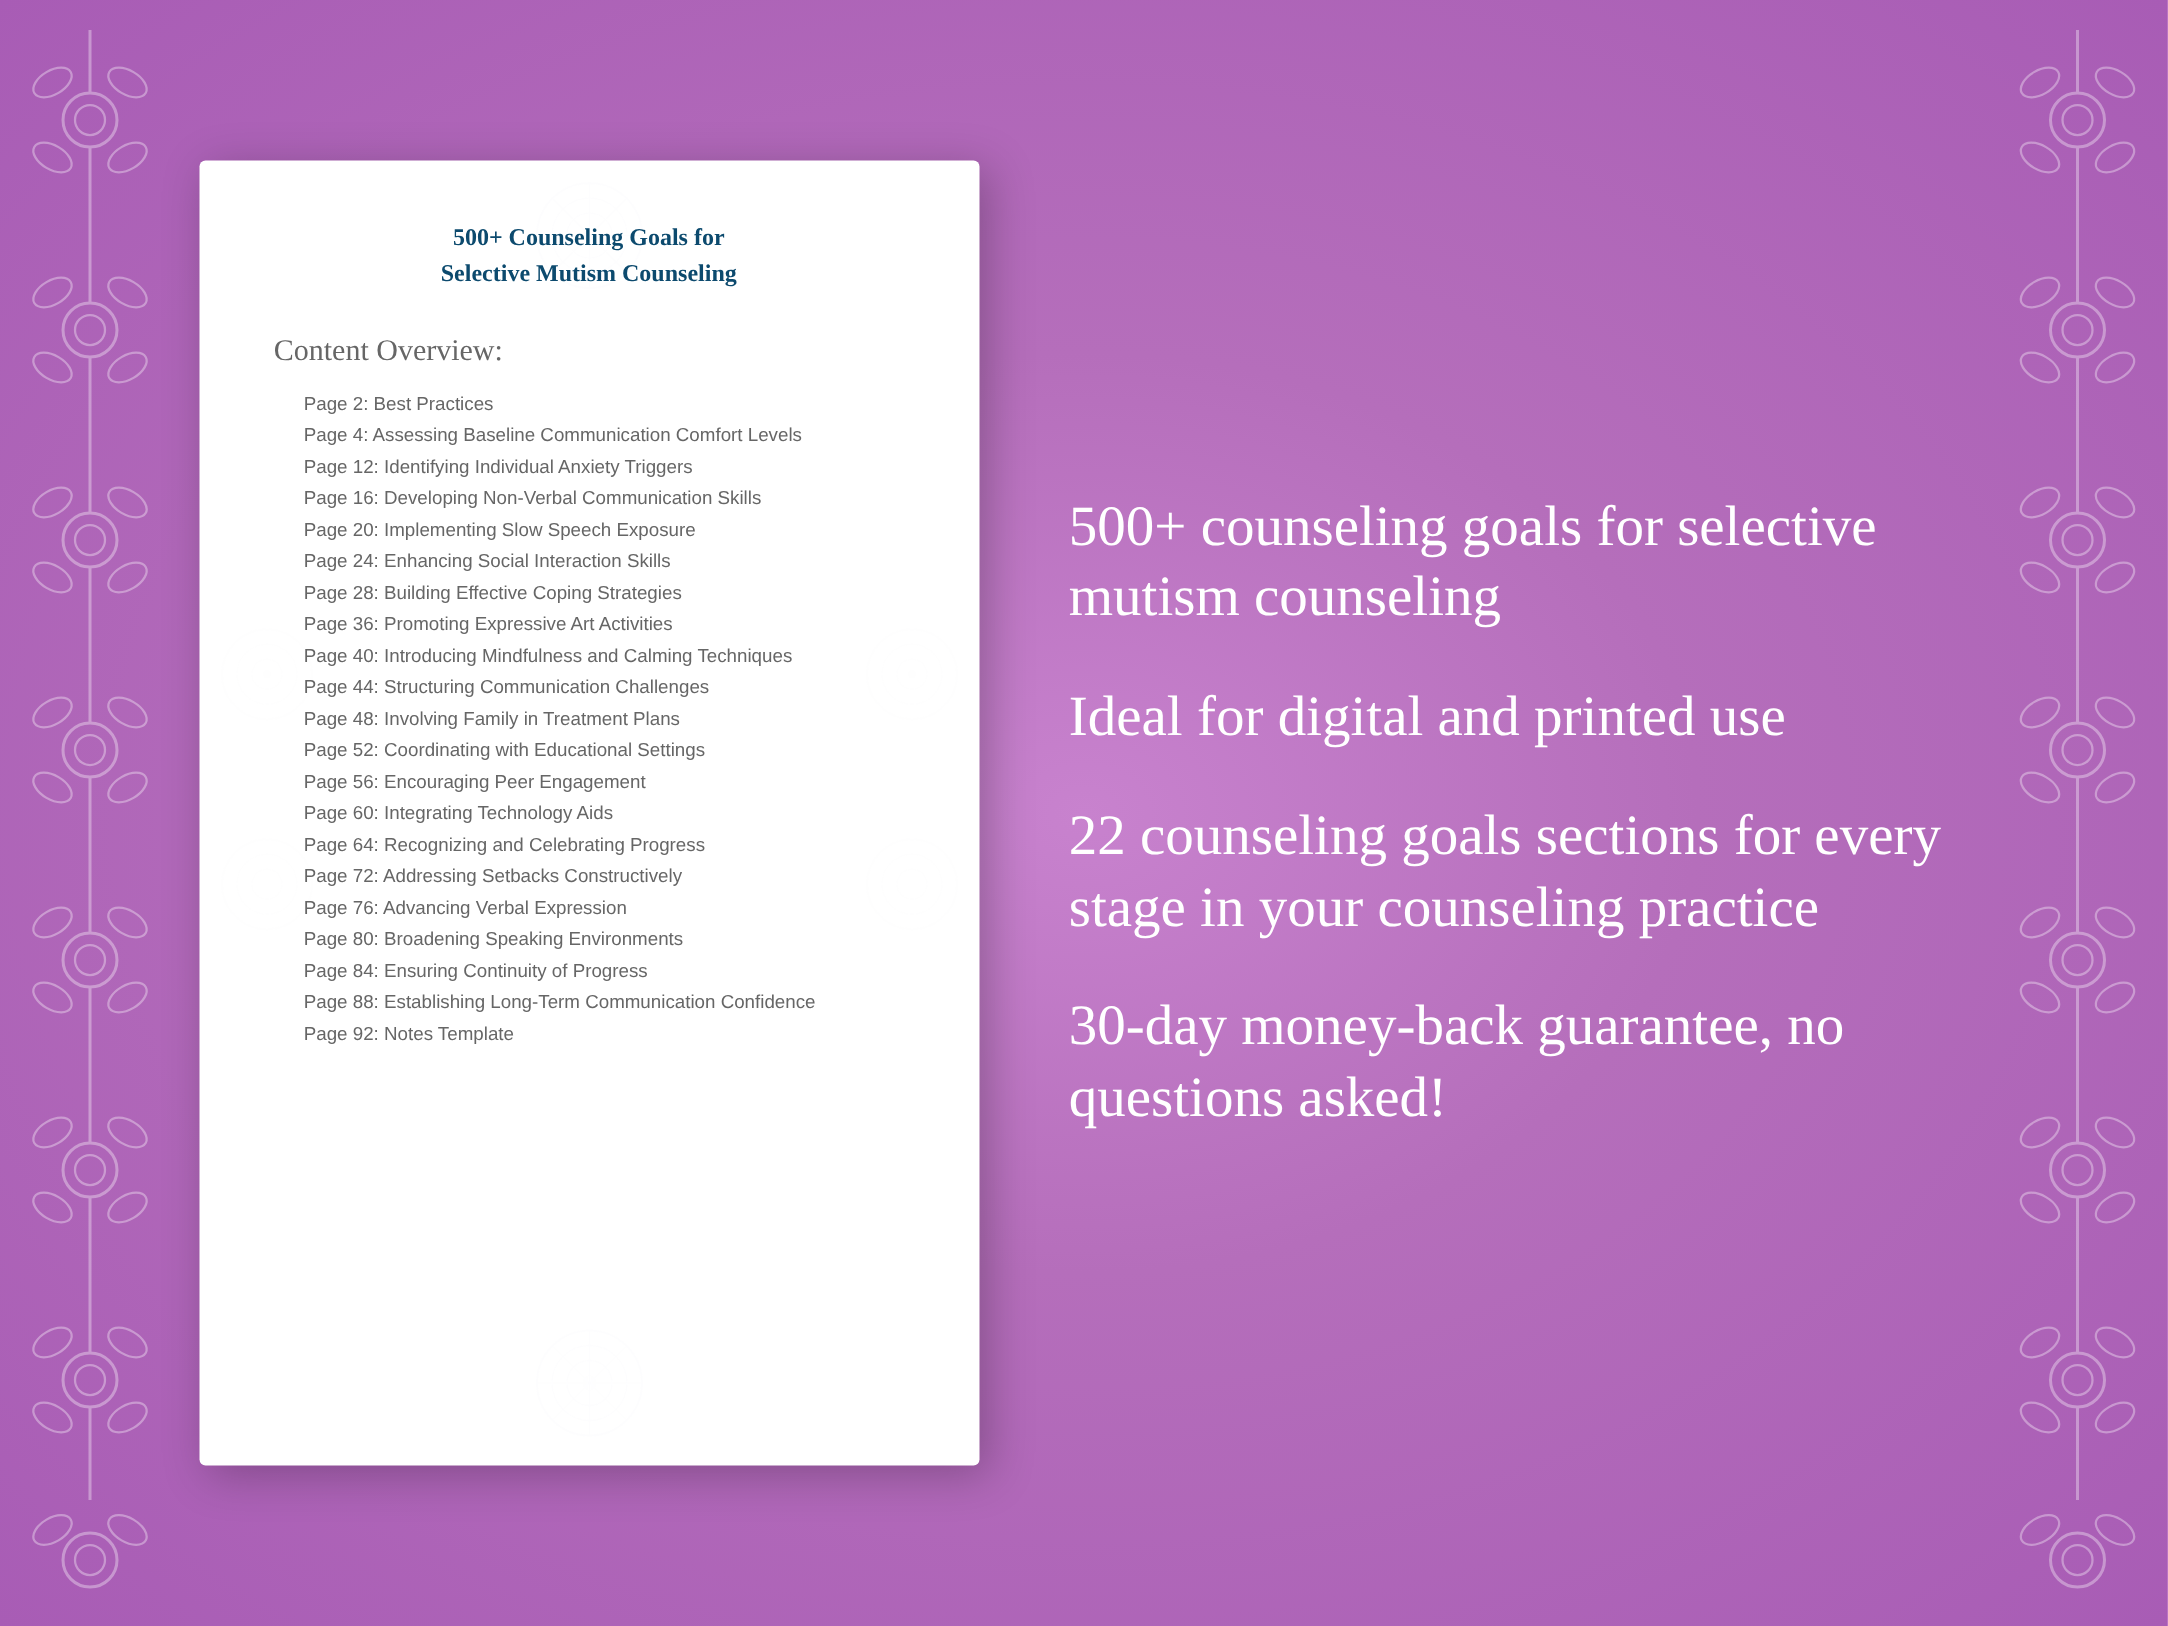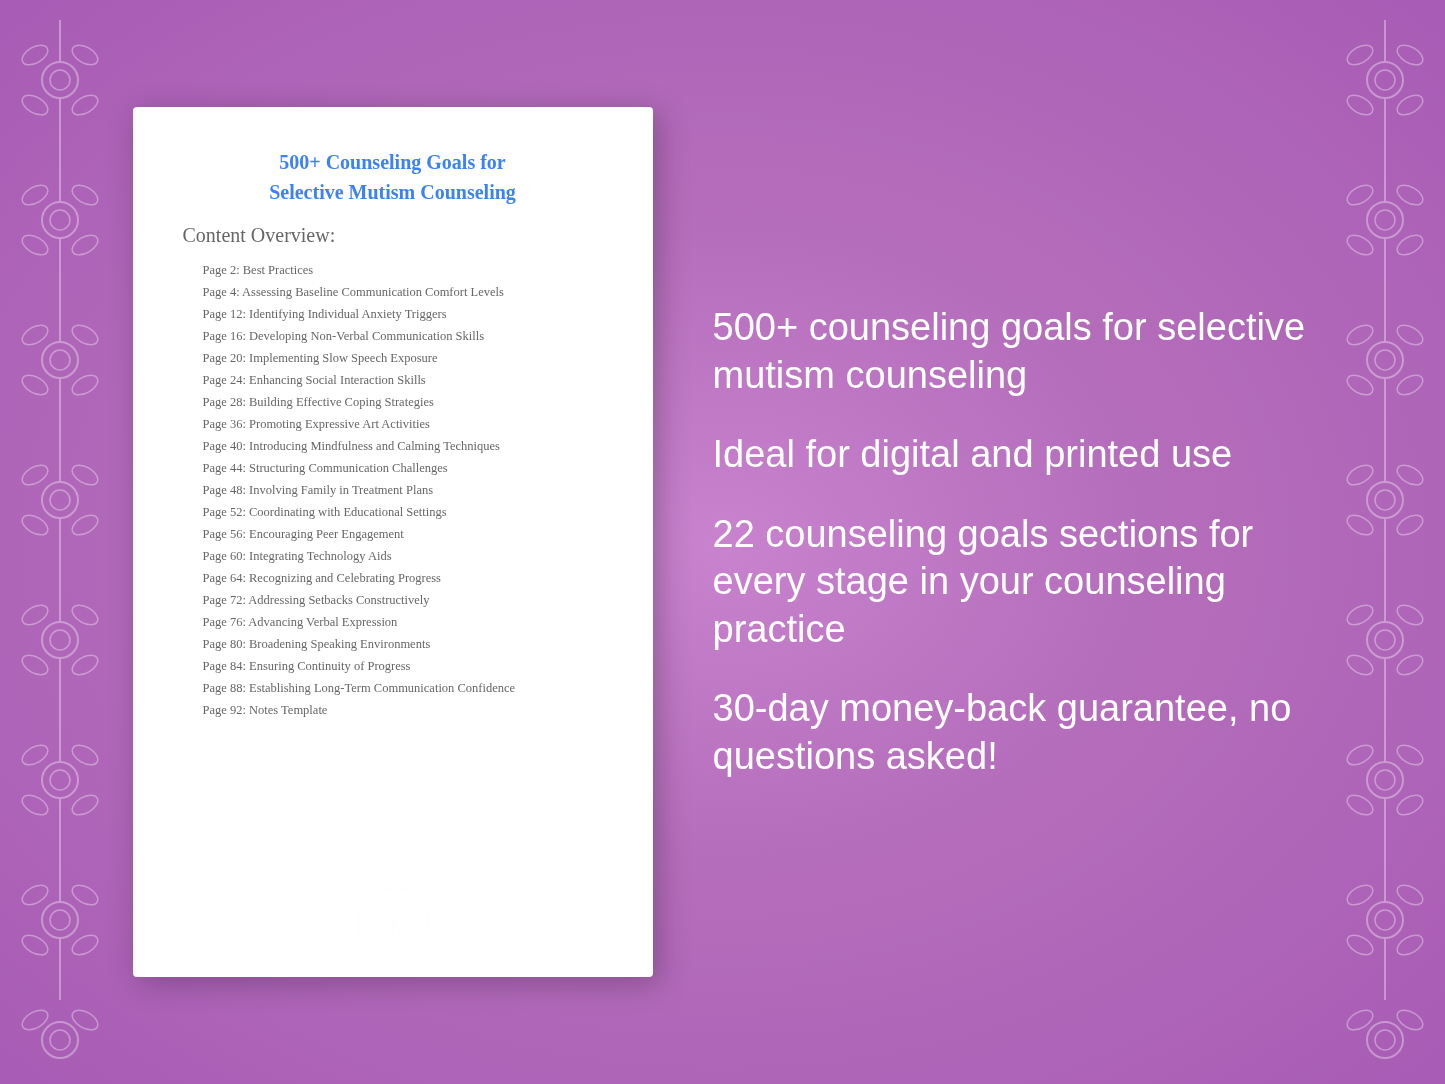--- a/index.html
+++ b/index.html
@@ -90,58 +90,58 @@
       position: absolute;
       right: 5px;
       top: 50%;
       transform: translateY(-50%);
       opacity: 0.06;
       width: 80px;
     }
 
     .doc-title {
       text-align: center;
-      color: #3b82f6;
-      font-size: 20px;
+      color: #0c4a6e;
+      font-size: 16px;
       font-family: Georgia, serif;
-      margin-bottom: 17px;
+      margin-bottom: 28px;
       line-height: 1.5;
     }
 
     .content-overview-label {
       color: #666;
       font-size: 20px;
       font-family: Georgia, serif;
       margin-bottom: 12px;
     }
 
     .toc-list {
       list-style: none;
     }
 
     .toc-list li {
       color: #666;
       font-size: 12.5px;
-      font-family: Liberation Serif, serif;
+      font-family: Liberation Sans, sans-serif;
       padding: 3.5px 0;
       padding-left: 20px;
     }
 
     
     .right-panel {
       flex: 1;
       display: flex;
       flex-direction: column;
       gap: 32px;
     }
 
     .feature-text {
       color: white;
       font-size: 38px;
-      font-family: Liberation Sans, sans-serif;
+      font-family: Liberation Serif, serif;
       line-height: 1.25;
       font-weight: normal;
     }
 
     
     .floral-svg {
       width: 100%;
       height: 100%;
     }
   </style>

